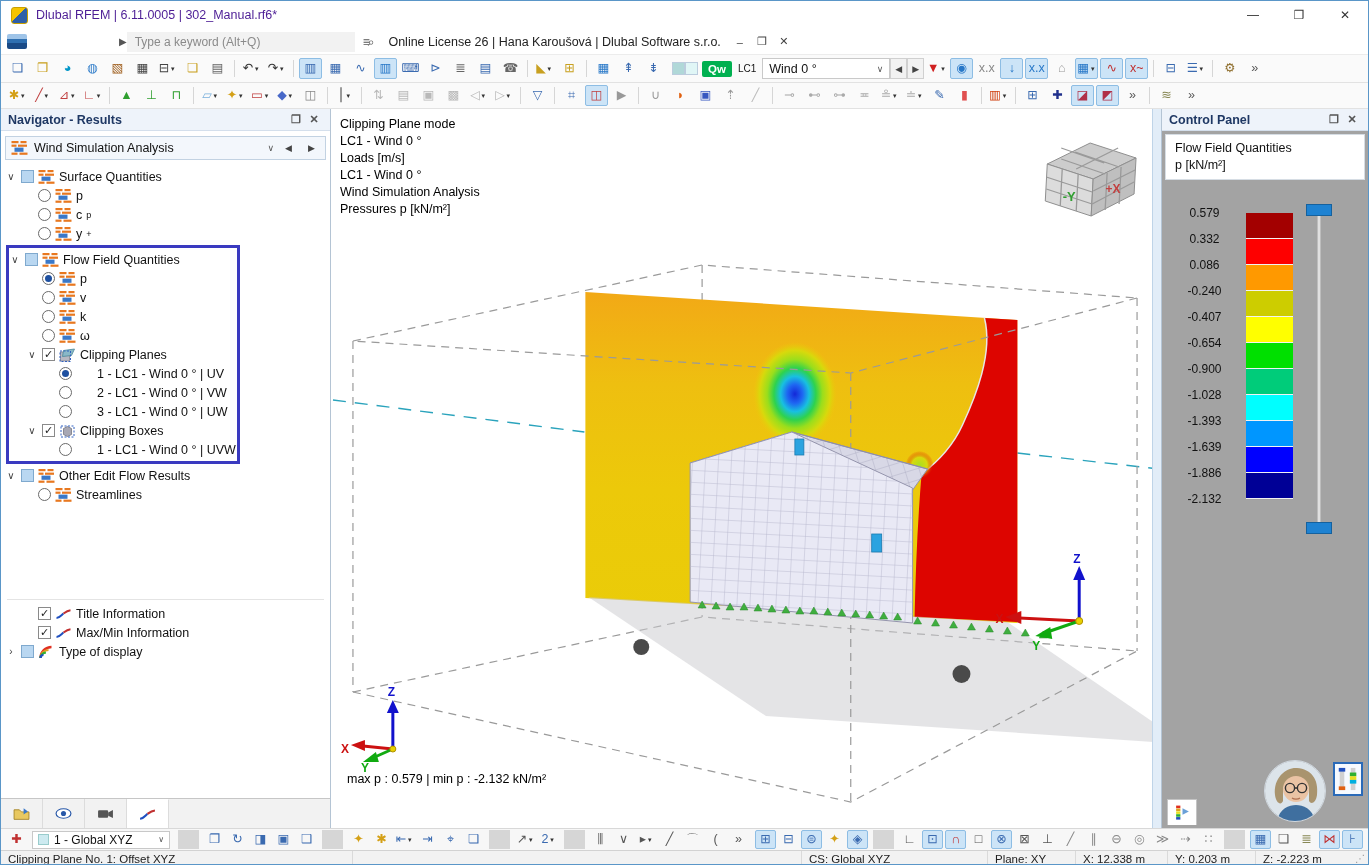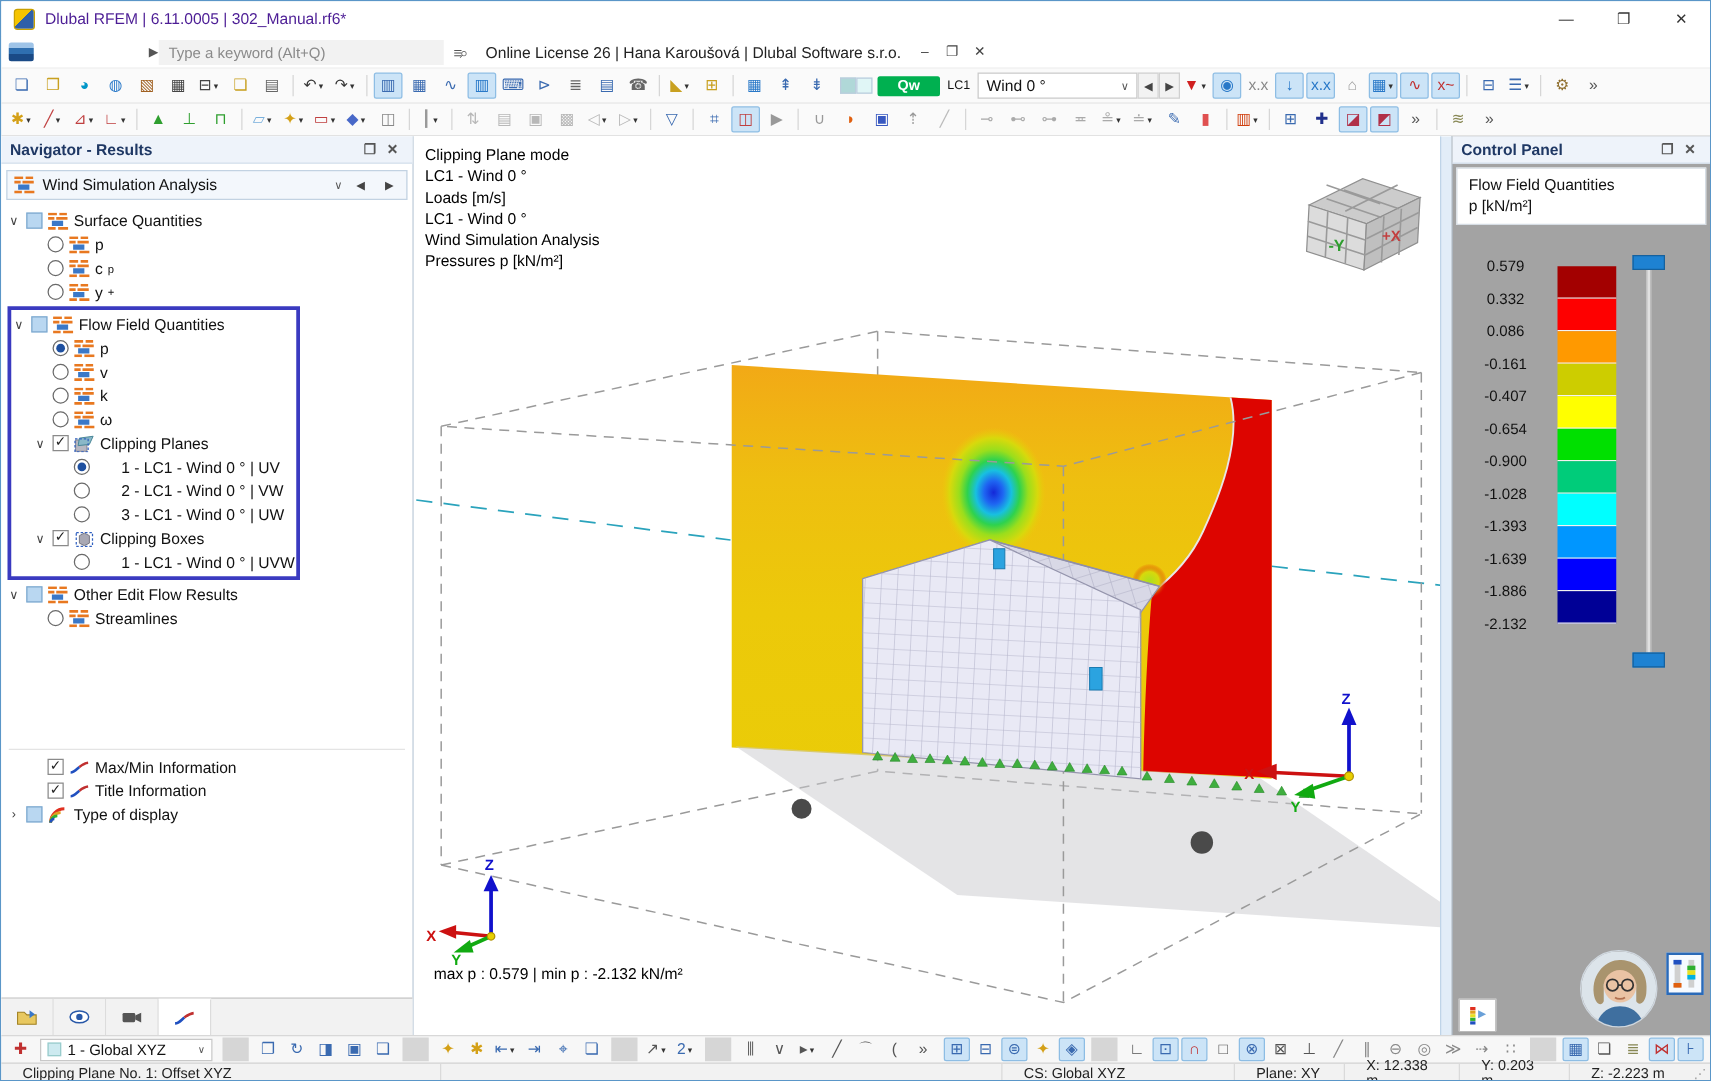--- a/index.html
+++ b/index.html
@@ -23,21 +23,21 @@
   .mini-btn{width:22px;text-align:center;color:#444;font-size:11px}
   
   .toolbar{display:flex;align-items:center;height:28px;background:#fafafa;border-bottom:1px solid #e2e2e2;padding:0 4px;white-space:nowrap}
   .toolbar.second{height:26px}
   .tb-icon{min-width:23px;height:21px;display:flex;align-items:center;justify-content:center;border:1px solid transparent;border-radius:2px;margin:0 1px;position:relative}
   .tb-icon .g{font-size:12.5px;line-height:1}
   .tb-icon.act{background:#cce4f7;border-color:#8dbde4}
   .caret{font-size:7px;color:#333;width:7px;display:none;text-align:center}
   .caret.show{display:block}
   .tb-icon.sep{min-width:0;width:1px;height:17px;background:#d6d6d6;border:none;margin:0 4px;border-radius:0}
-  .qw-badge{background:#00b050;color:#fff;font-weight:bold;font-size:11.5px;padding:2px 16px;border-radius:2px;margin:0 4px}
+  .qw-badge{background:#00b050;color:#fff;font-weight:bold;font-size:11.5px;padding:2px 6px;border-radius:2px;margin:0 4px}
   .lc-label{font-size:10px;margin:0 6px 0 2px}
   .lc-select{display:flex;align-items:center;width:128px;height:21px;border:1px solid #c9c9c9;background:#fff;font-size:12.5px;padding:0 6px;justify-content:space-between}
   .lc-select .dd{font-size:9px;color:#555}
   .nav-btn{width:17px;height:21px;display:flex;align-items:center;justify-content:center;font-size:9px;color:#444;border:1px solid #d0d0d0;background:#f2f2f2}
   .swatch-sm{width:13px;height:13px;border:1px solid #bcd}
   
   .main{display:flex;height:719px;background:#fff}
   .left-panel{width:330px;border-right:1px solid #b4c4d4;display:flex;flex-direction:column;background:#fff}
   .right-panel{width:207px;border-left:1px solid #b4c4d4;display:flex;flex-direction:column;background:#a3a3a3}
   .panel-header{height:22px;background:#eef3fa;color:#1f3864;font-weight:bold;font-size:12.5px;display:flex;align-items:center;padding:0 7px;border-bottom:1px solid #d4dfec;flex:none}
@@ -85,21 +85,21 @@
   .cp-tab{position:absolute;left:5px;bottom:3px;width:30px;height:26px;border:1px solid #c4c4c4;border-bottom:none;background:#fff;display:flex;align-items:center;justify-content:center}
   .avatar{position:absolute;right:42px;bottom:6px;width:62px;height:62px;border-radius:50%;overflow:hidden;border:1px solid #d0d8e0}
   .cfg-btn{position:absolute;right:5px;bottom:32px;width:30px;height:34px;border:2px solid #2a6ab8;background:#f6faff;display:flex;align-items:center;justify-content:center}
   
   .bbar{height:22px;display:flex;align-items:center;background:#f7f7f7;border-top:1px solid #d8d8d8;padding:0 4px;white-space:nowrap}
   .bbar .tb-icon{height:19px;min-width:21px}
   .cs-combo{display:flex;align-items:center;gap:5px;border:1px solid #c8c8c8;background:#fff;height:18px;padding:0 5px;width:138px;font-size:12px;margin:0 4px}
   .cs-combo .sw{width:11px;height:11px;background:#cdeaf0;border:1px solid #9cc}
   .cs-combo .dd{margin-left:auto;font-size:8px;color:#555}
   .statusbar{height:16px;display:flex;background:#f2f2f2;border-top:1px solid #d2d2d2;font-size:11.5px;color:#222;align-items:center}
-  .sb-cell{height:100%;display:flex;align-items:center;padding:0 17px;border-right:1px solid #dadada}
+  .sb-cell{height:100%;display:flex;align-items:center;padding:0 7px;border-right:1px solid #dadada}
   .sb-msg{width:352px}
   .sb-fill{flex:1}
   .sb-cs{width:186px}
   .sb-plane{width:88px}
   .sb-x{width:92px}
   .sb-y{width:88px}
   .sb-z{width:98px;border-right:none}
   .grip{width:14px;color:#9a9a9a;font-size:10px;text-align:right;padding-right:3px}
 </style>
 </head>
@@ -824,31 +824,31 @@
         </div>
       <div class="tree-sep"></div>
       <div>
 
           <div class="trow">
             <span class="texp" style="margin-left: 17px;"></span>
             <span class="tctl chk on"></span>
             <svg class="ticon">
               <use href="#sym-flag"></use>
             </svg>
-            <span class="tlab">Max/Min Information</span>
+            <span class="tlab">Title Information</span>
             <sub class="tsub"></sub>
           </div>
 
           <div class="trow">
             <span class="texp" style="margin-left: 17px;"></span>
             <span class="tctl chk on"></span>
             <svg class="ticon">
               <use href="#sym-flag"></use>
             </svg>
-            <span class="tlab">Title Information</span>
+            <span class="tlab">Max/Min Information</span>
             <sub class="tsub"></sub>
           </div>
 
           <div class="trow">
             <span class="texp" style="margin-left: 0px;">›</span>
             <span class="tctl chk partial"></span>
             <svg class="ticon">
               <use href="#sym-rainbow"></use>
             </svg>
             <span class="tlab">Type of display</span>
@@ -1020,21 +1020,21 @@
     <div class="cp-box">
       <div>Flow Field Quantities</div>
       <div>p [kN/m²]</div>
     </div>
     <div class="legend">
       <div class="lg-values">
 
       <div>0.579</div>
           <div>0.332</div>
           <div>0.086</div>
-          <div>-0.161</div>
+          <div>-0.240</div>
           <div>-0.407</div>
           <div>-0.654</div>
           <div>-0.900</div>
           <div>-1.028</div>
           <div>-1.393</div>
           <div>-1.639</div>
           <div>-1.886</div>
           <div>-2.132</div>
         </div>
       <div class="lg-colors">

